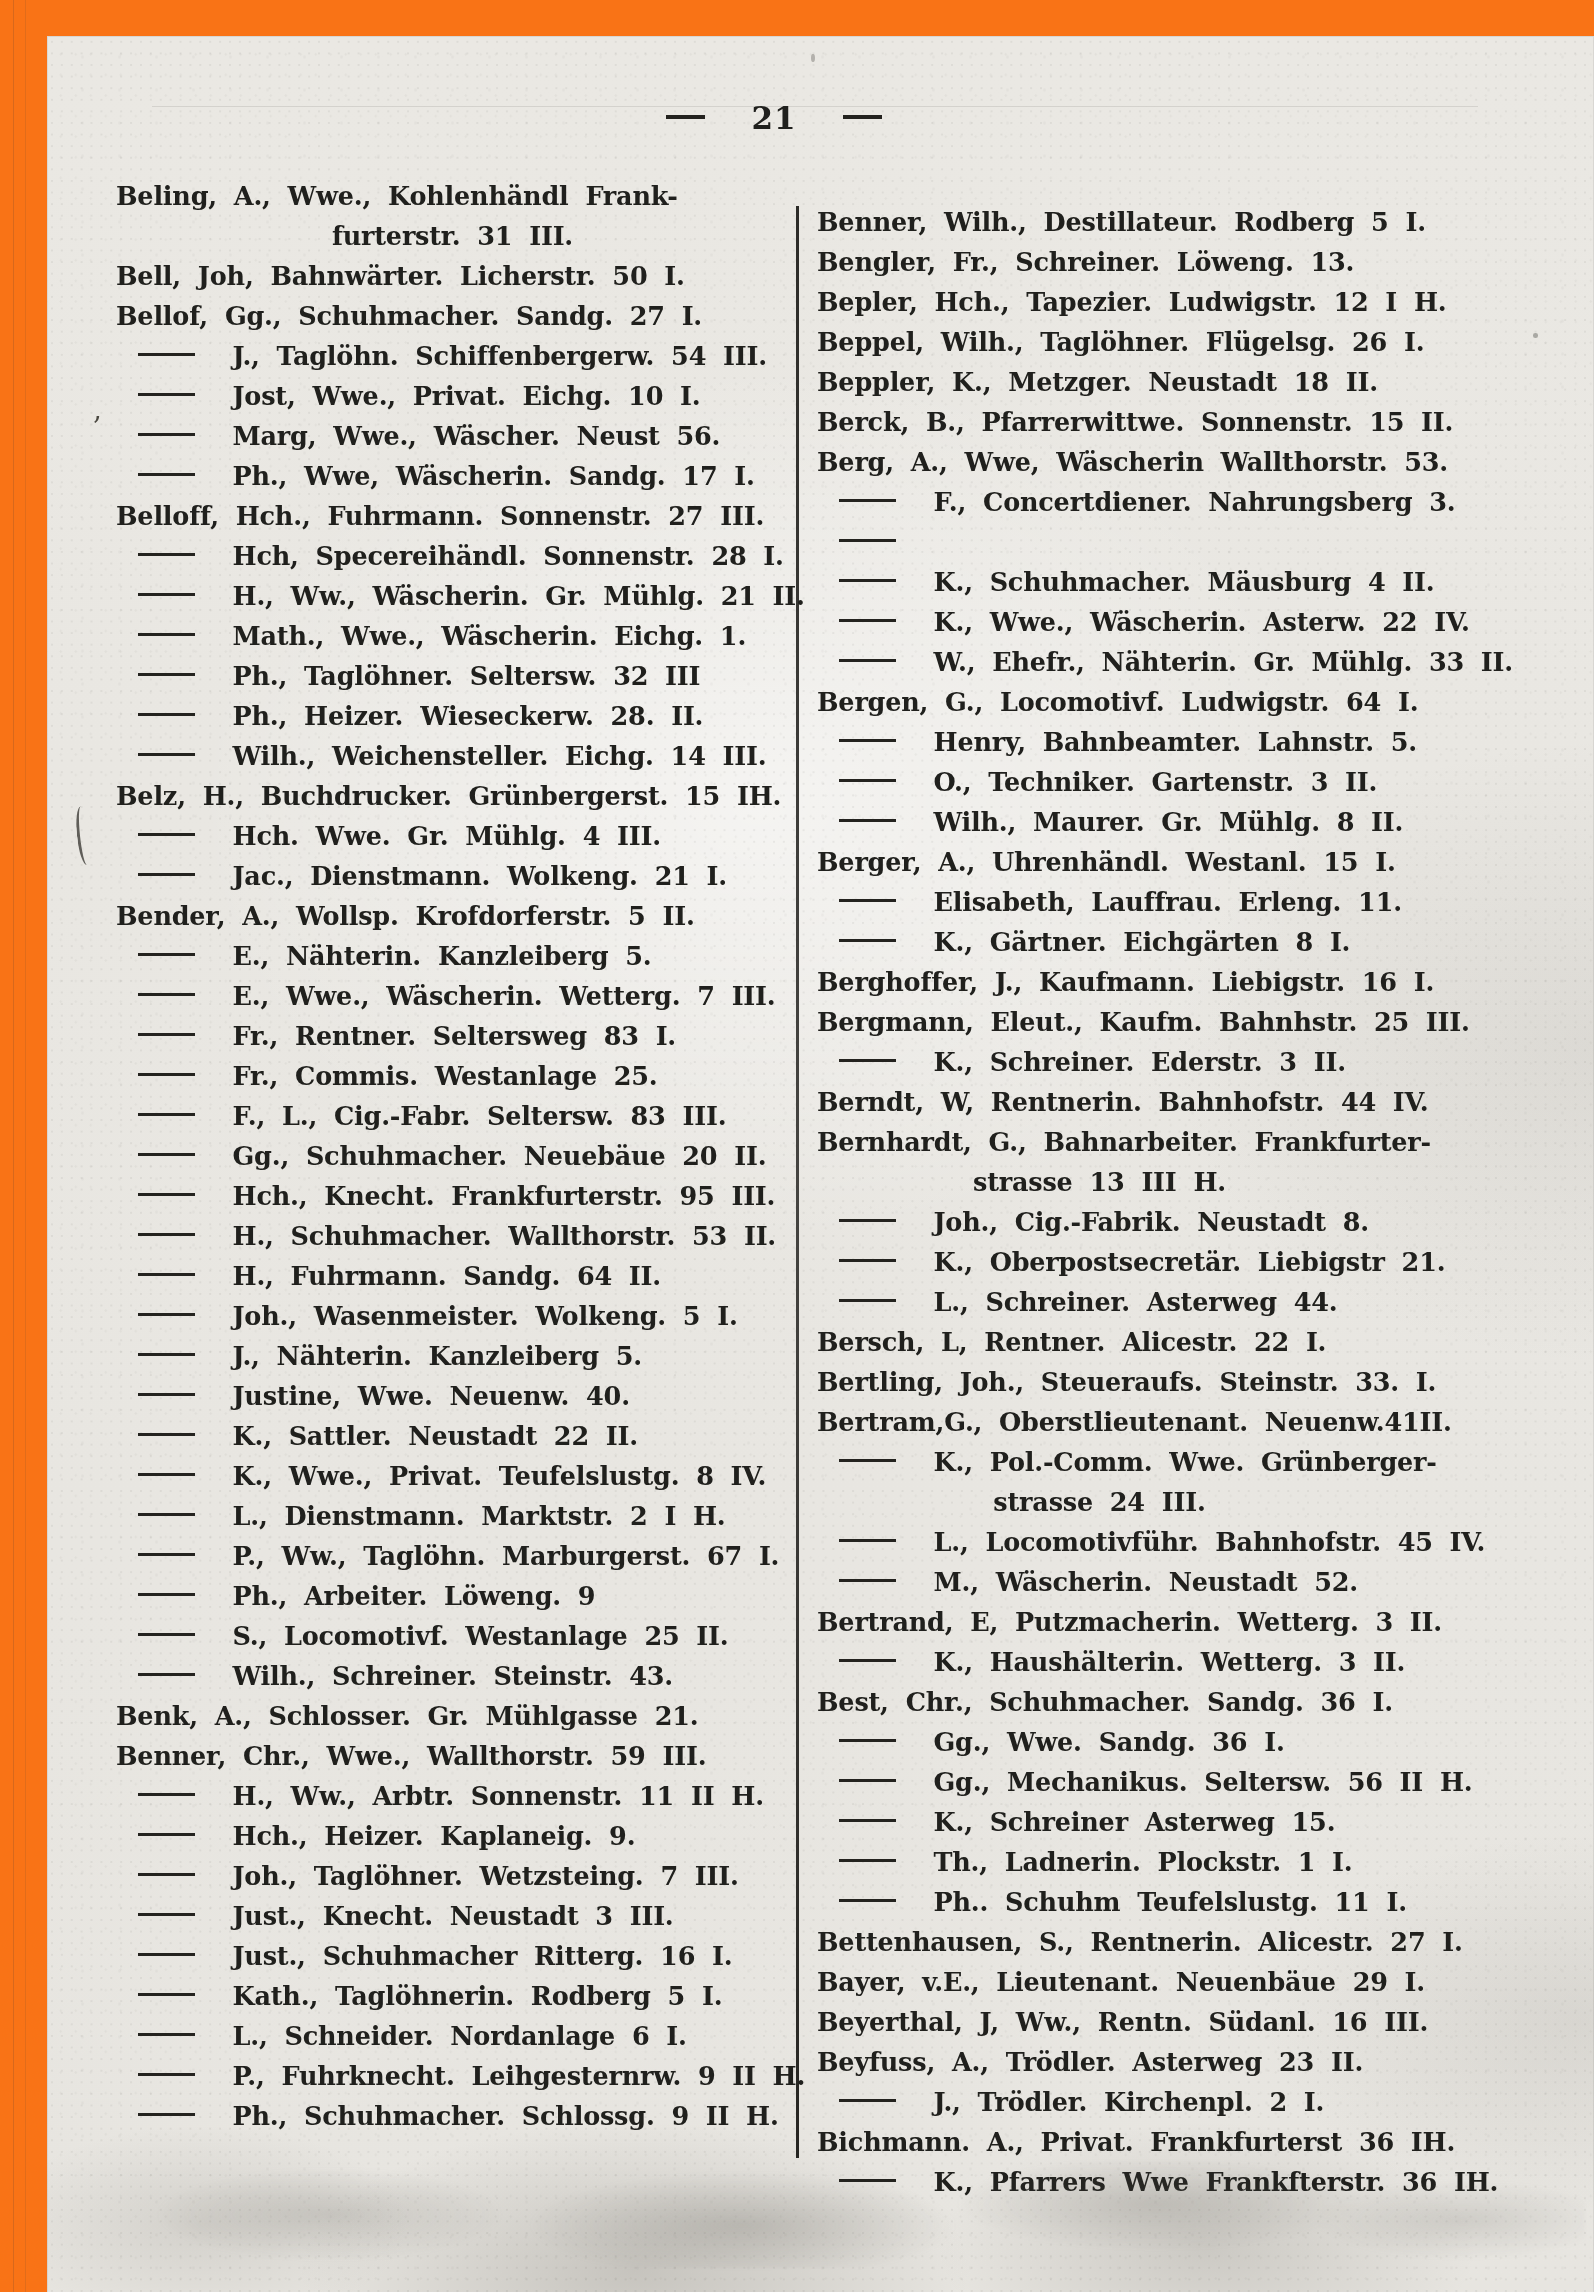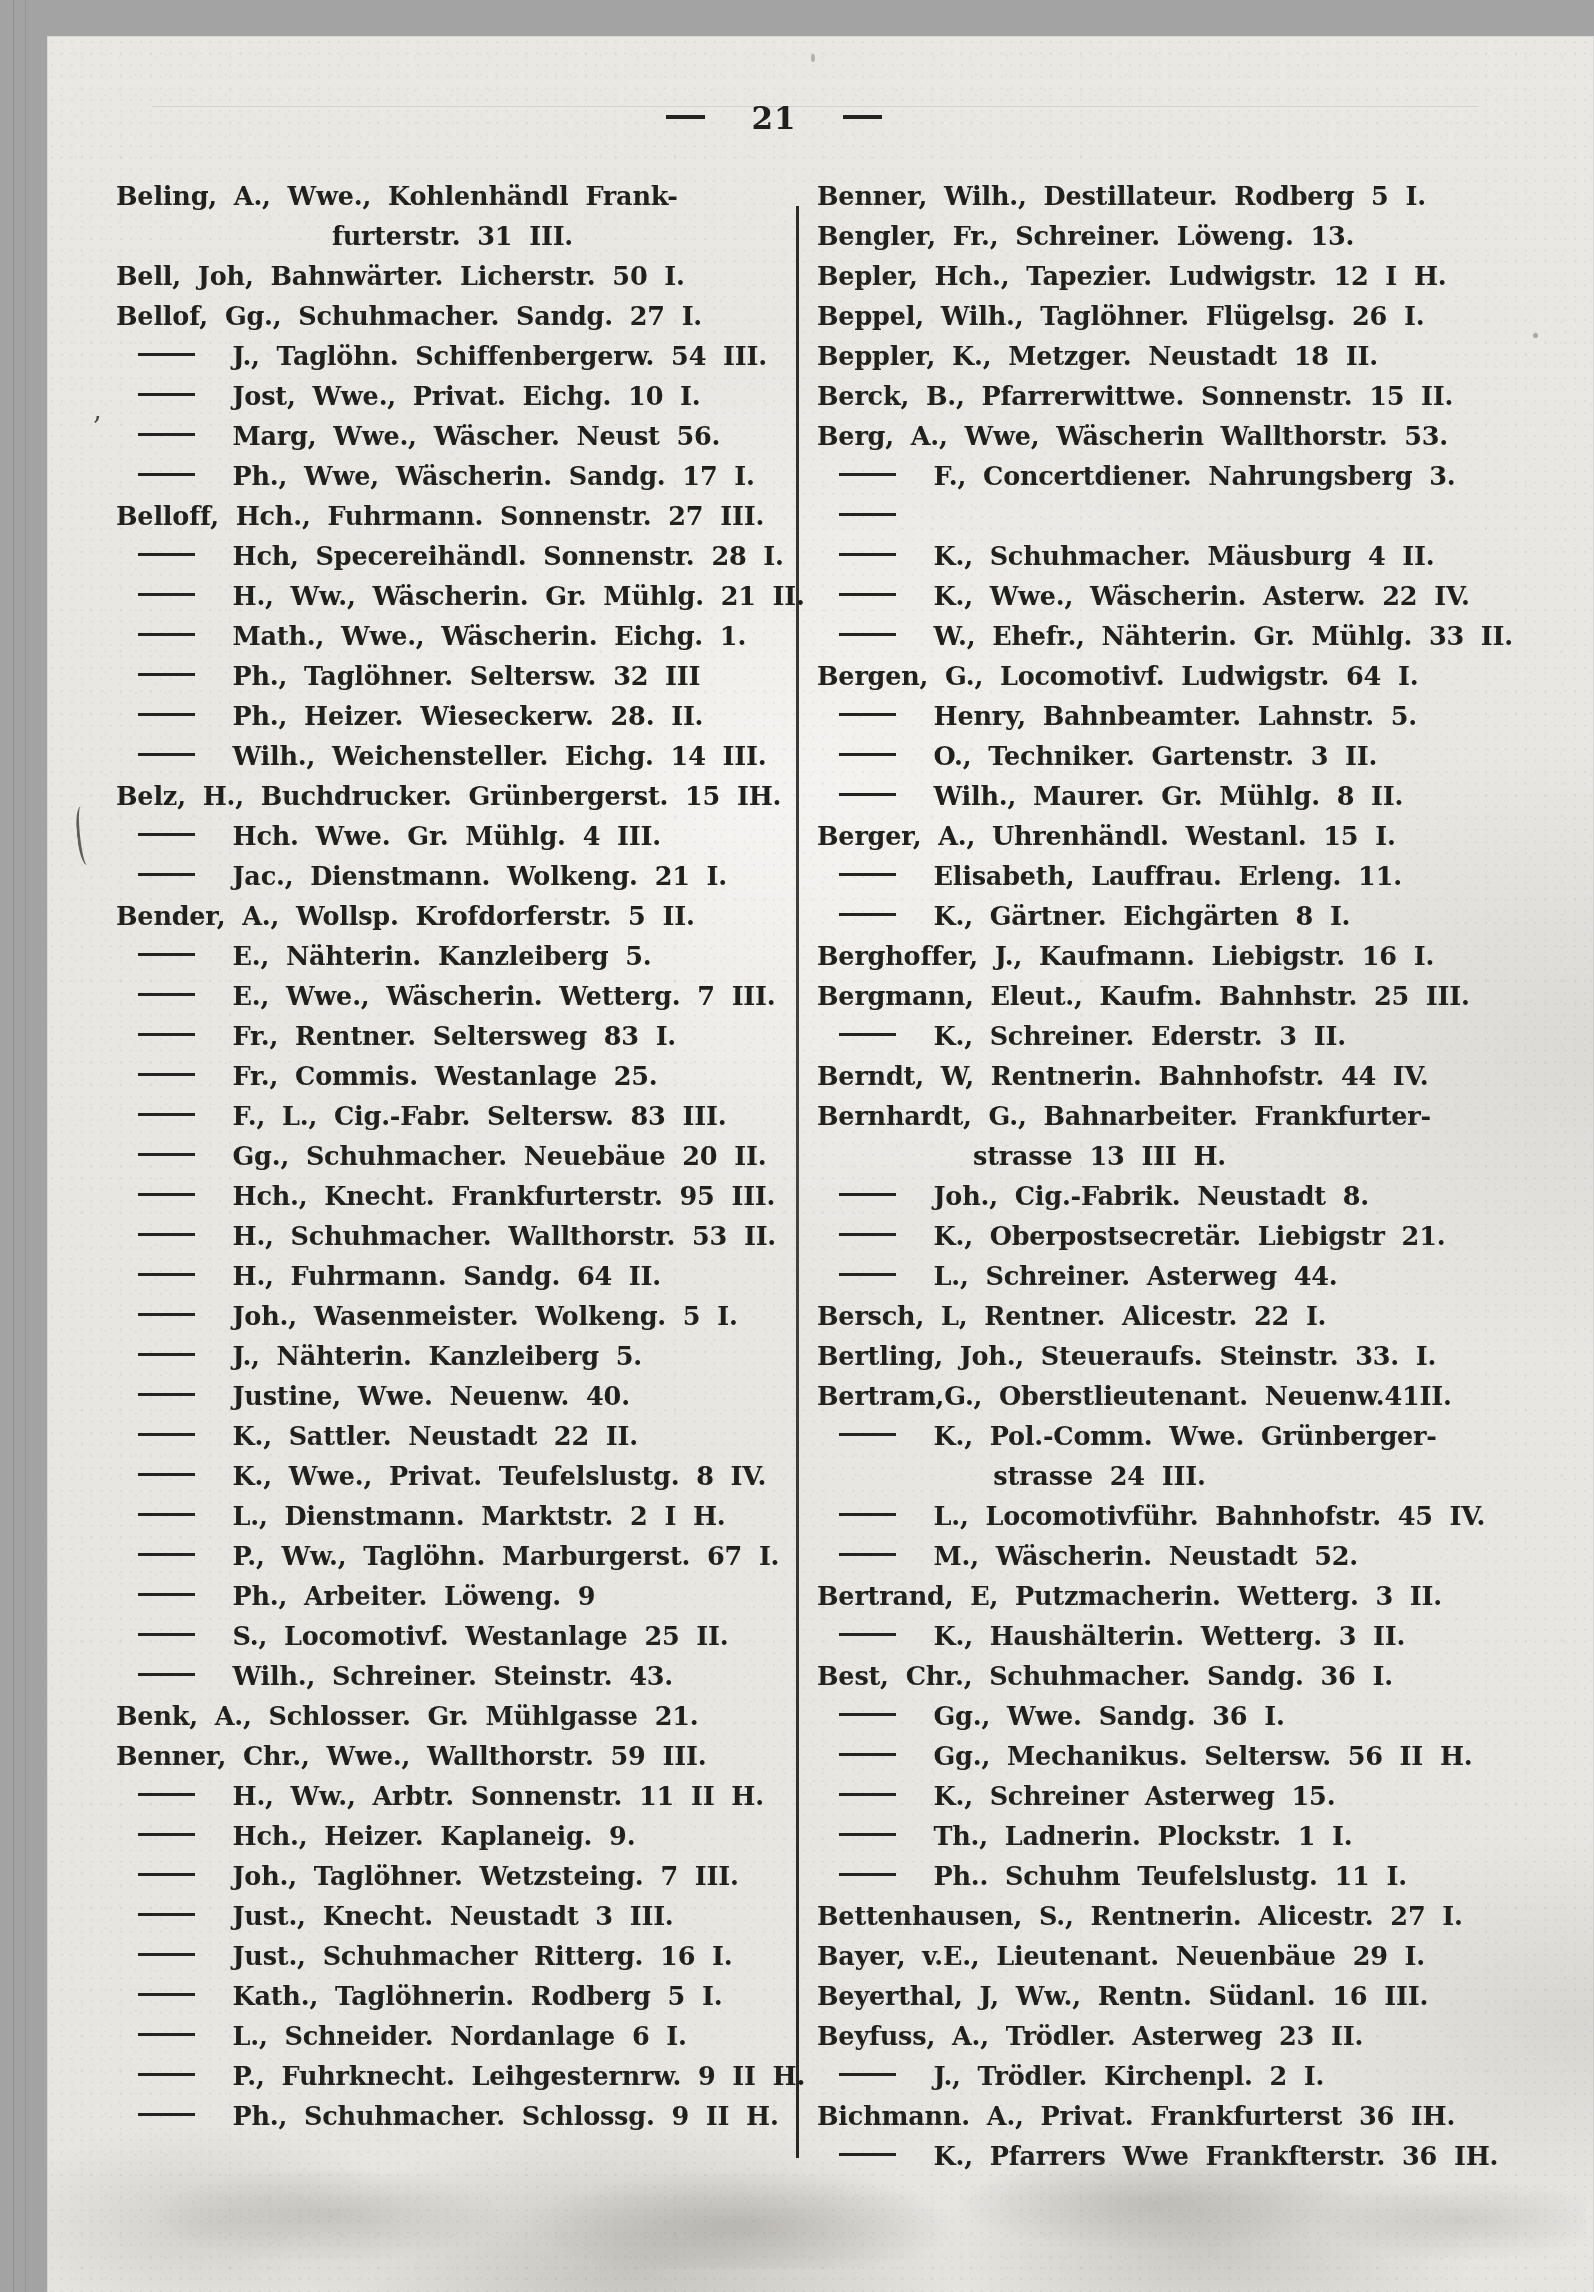--- a/index.html
+++ b/index.html
@@ -1,19 +1,19 @@
 <!DOCTYPE html>
 <html lang="de" style="font-size:14.3px"><head>
 <meta charset="utf-8">
 <style>
   html,body{margin:0;padding:0;background:#f6f5f2;}
   .page{
     position:relative;
     width:1594px;height:2293px;
-    background:#a3a3a3;
+    background:#f97316;
     overflow:hidden;
     font-family:"DejaVu Serif","Liberation Serif",serif;
     color:#20201d;
   }
   
   .crease{position:absolute;top:0;bottom:0;width:1.8px;background:rgba(60,58,54,.18);}
   .crease.c1{left:12.5px;}
   .crease.c2{left:25px;width:0.9px;background:rgba(60,58,54,.12);}
   .paper{
     position:absolute;left:47px;top:36px;right:0;bottom:0;
@@ -56,21 +56,21 @@
     position:absolute;left:796px;top:206px;width:2.7px;height:1952px;
     background:linear-gradient(rgba(28,27,24,.92),rgba(28,27,24,.8) 50%,rgba(28,27,24,.95));
   }
   .col{
     position:absolute;top:176px;
     font-size:25.5px;font-weight:bold;line-height:40px;
     letter-spacing:-0.2px;word-spacing:.32em;
     white-space:nowrap;
   }
   .col-left{left:116px;width:673px;}
-  .col-right{left:817px;width:699px;}
+  .col-right{left:817px;width:699px;margin-top:26px;}
   .entry{position:relative;}
   .dash{
     display:inline-block;width:57px;height:3.6px;background:#24231f;
     margin:0 38px 7.2px 21.5px;vertical-align:middle;
   }
   .cont{text-align:center;}
   .col-right .cont{padding-right:134px;}
   
   .speck{position:absolute;background:#35332e;border-radius:50%;}
   .mark-quote{position:absolute;left:93px;top:394px;font-size:27px;color:#4a4840;}

